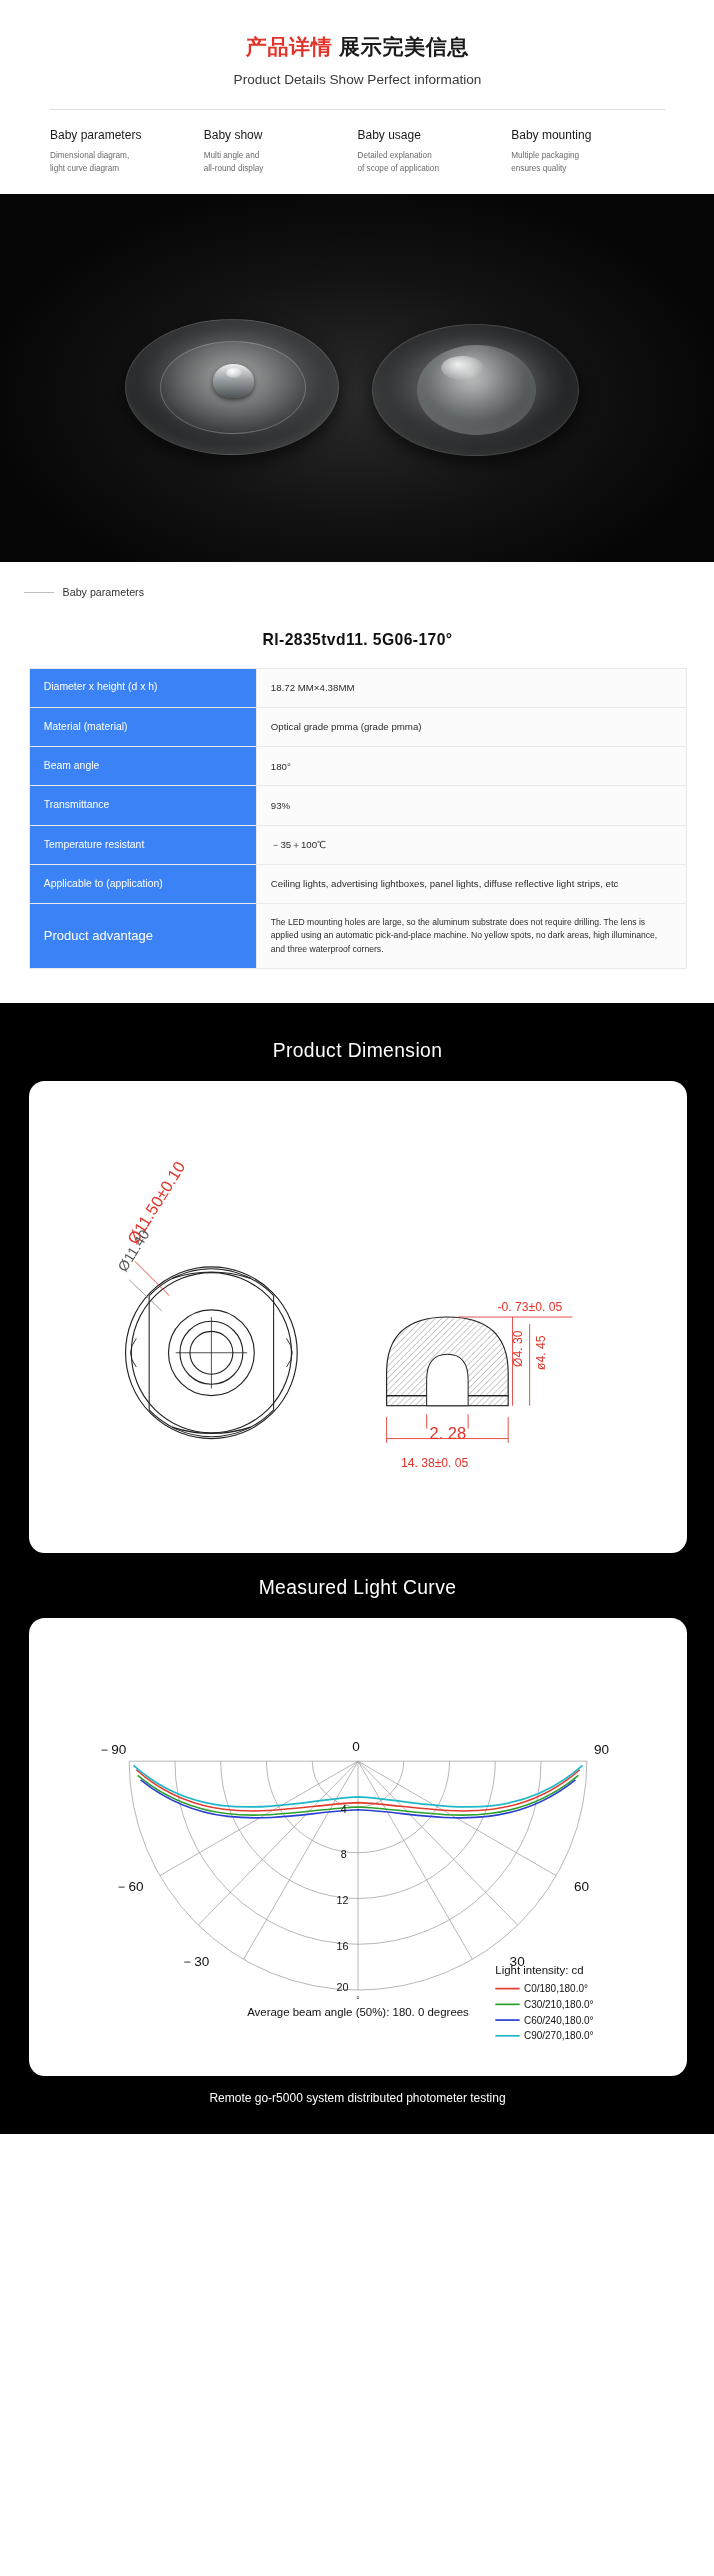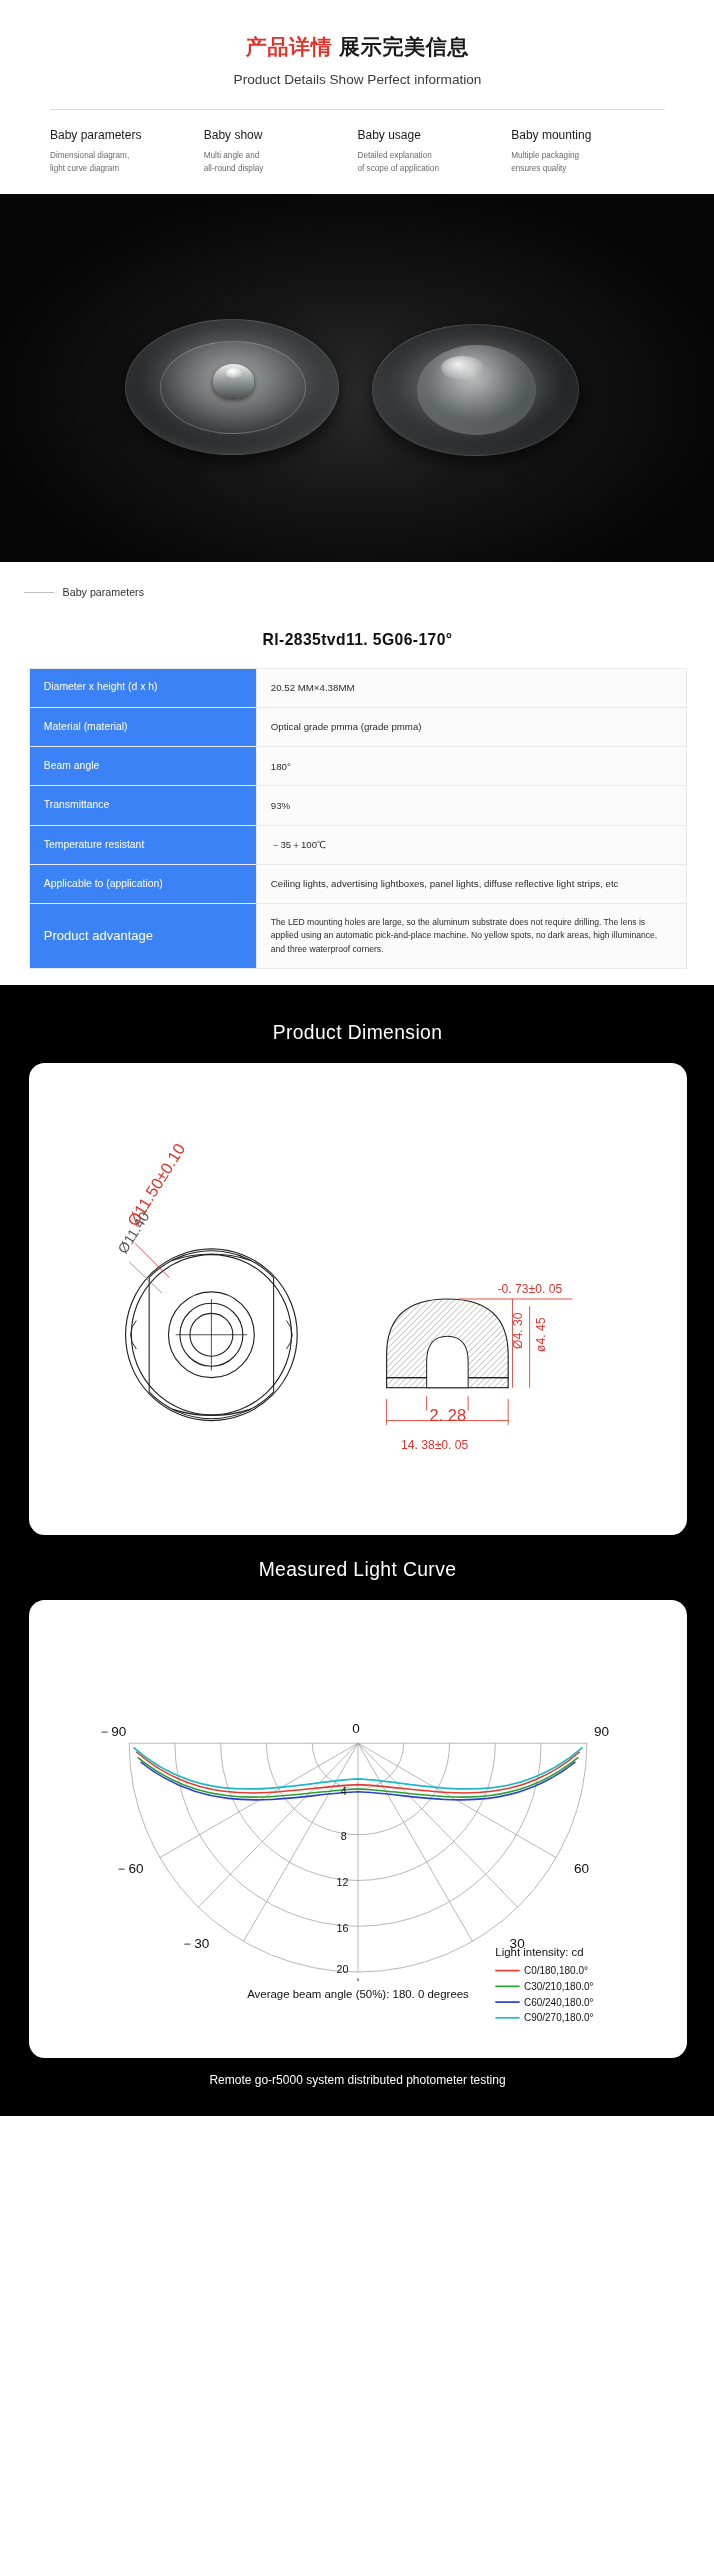--- a/index.html
+++ b/index.html
@@ -113,21 +113,21 @@
   }
   table.spec td.v {
     background:#fbfbfb; color:#2b2b2b; font-size:9.7px;
     padding:11.4px 14.3px; line-height:1.6;
   }
   table.spec tr.tall td.k { font-size:13px; padding:18.6px 14.3px; }
   table.spec tr.tall td.v { font-size:8.6px; line-height:1.6; }
 
   
   .dark {
-    background:#000; width:715px; margin-top:16px; padding:24px 0 29px 0;
+    background:#000; width:715px; margin-top:34px; padding:24px 0 29px 0;
     color:#fff; text-align:center;
   }
   .dark h2 { font-size:19.3px; font-weight:normal; margin:13px 0 0 0; letter-spacing:0.4px; }
   .dark h3 { font-size:14.3px; font-weight:bold; margin:10px 0 0 0; }
   .panel {
     width:658px; margin:18.6px auto 0 auto; background:#ffffff;
     border-radius:15.7px; position:relative;
   }
   .panel-dim { height:472px; }
   .panel-curve { height:458px; }
@@ -192,21 +192,21 @@
     <span>Baby parameters</span>
   </div>
 
   <div class="model-title">Rl-2835tvd11. 5G06-170°</div>
 
   <div class="spec-wrap">
     <table class="spec">
       <tbody>
         <tr>
           <td class="k">Diameter x height (d x h)</td>
-          <td class="v">20.52 MM×4.38MM</td>
+          <td class="v">18.72 MM×4.38MM</td>
         </tr>
         <tr>
           <td class="k">Material (material)</td>
           <td class="v">Optical grade pmma (grade pmma)</td>
         </tr>
         <tr>
           <td class="k">Beam angle</td>
           <td class="v">180°</td>
         </tr>
         <tr>

